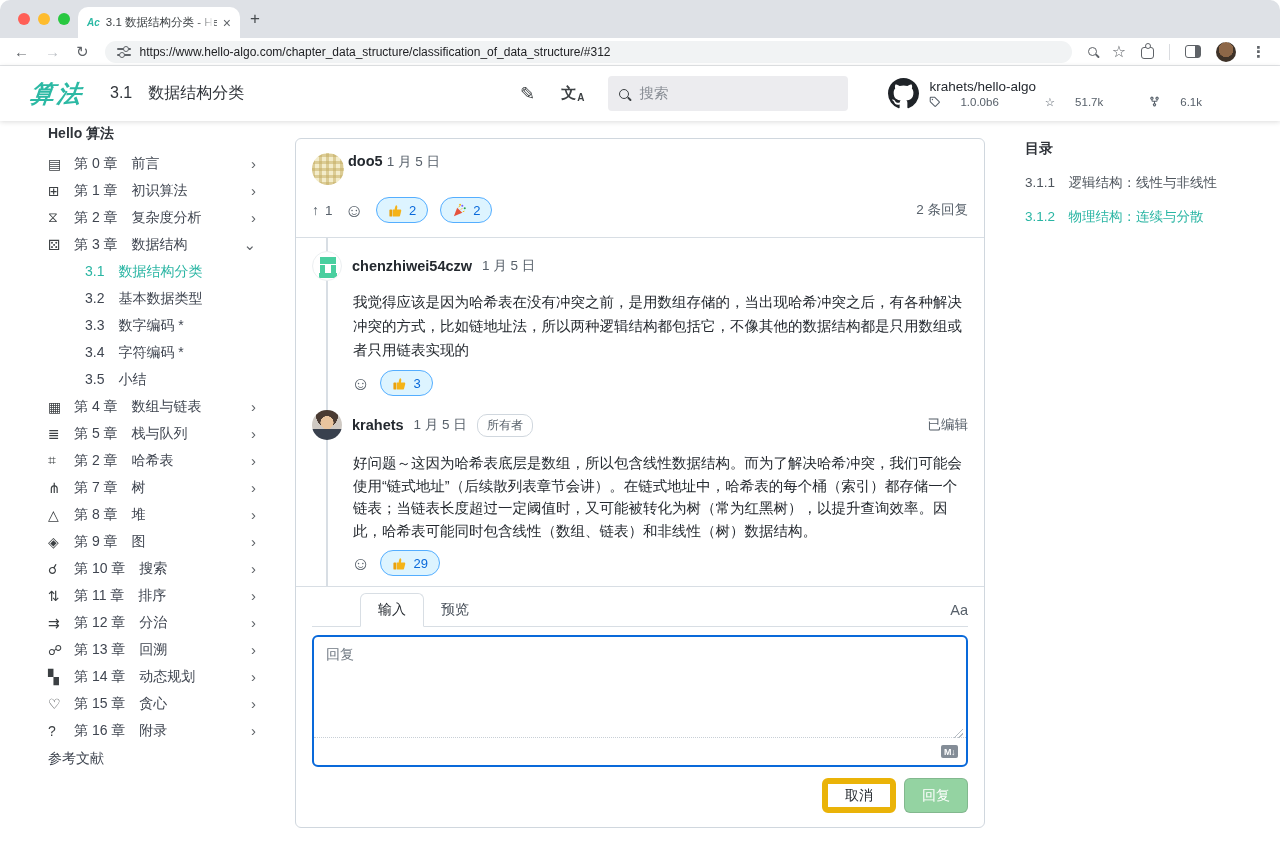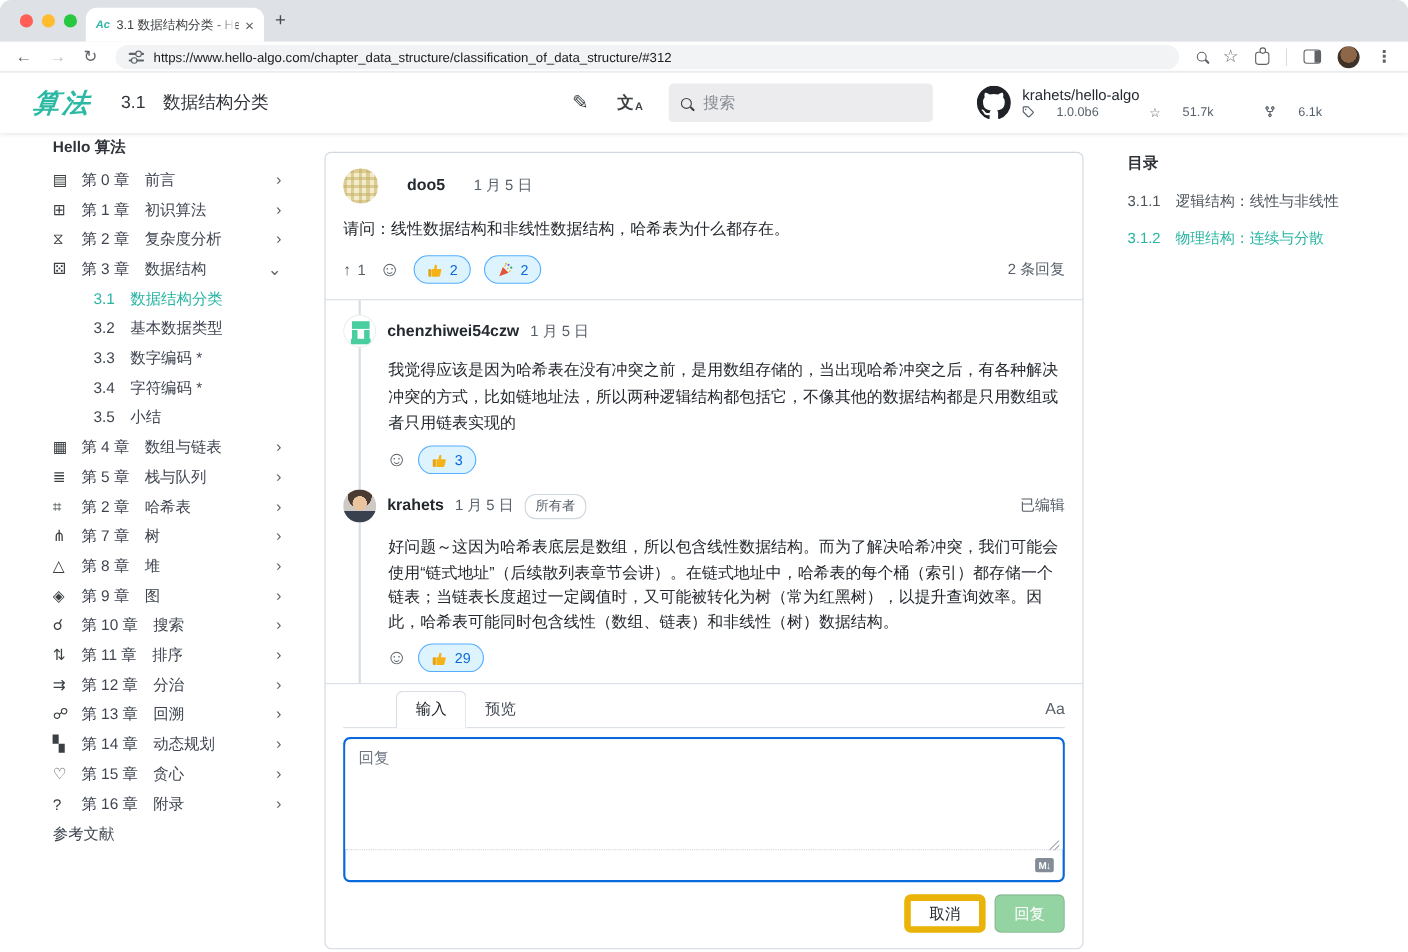--- a/index.html
+++ b/index.html
@@ -72,21 +72,21 @@
   
   .toc { position:absolute; left:1025px; top:140px; width:240px; font-size:13.5px; }
   .toc-title { font-weight:700; color:#30343a; margin-bottom:16px; font-size:14px; }
   .toc-item { color:#4e555d; margin-bottom:16px; white-space:nowrap; }
   .toc-item.active { color:#29b5a3; }
   
   .main { position:absolute; left:295px; top:108px; width:690px; }
   .prev-card-edge { height:13px; background:#fff; border:1px solid #d0d7de; border-top:none; border-radius:0 0 8px 8px;
                     box-shadow:inset 0 7px 6px -6px rgba(0,0,0,.28); }
   .card { margin-top:17px; border:1px solid #d0d7de; border-radius:6px; background:#fff; }
-  .c-head { display:flex; align-items:center; gap:26px; padding:14px 16px 0; }
+  .c-head { display:flex; gap:4px; padding:14px 16px 0; }
   .avatar { border-radius:50%; flex:0 0 auto; position:relative; z-index:2; }
   .av-32{width:32px;height:32px} .av-30{width:30px;height:30px}
   .av-doo5 { background-color:#f3ecca;
     background-image:repeating-linear-gradient(0deg,rgba(196,172,96,.5) 0 3px,transparent 3px 7px),
                      repeating-linear-gradient(90deg,rgba(196,172,96,.5) 0 3px,transparent 3px 7px); }
   .av-chen { background-color:#fff; border:1px solid #eceff1;
     background-image:linear-gradient(#49cf9f,#49cf9f),linear-gradient(#49cf9f,#49cf9f),linear-gradient(#49cf9f,#49cf9f),linear-gradient(#49cf9f,#49cf9f);
     background-size:16px 7px,5px 9px,5px 9px,18px 5px; background-position:7px 5px,7px 13px,18px 13px,6px 21px; background-repeat:no-repeat; }
   .av-krahets { background:
       radial-gradient(circle at 50% 42%, #e9c49e 0 28%, transparent 29%),
@@ -326,21 +326,20 @@
   <main class="main">
     <div class="prev-card-edge"></div>
 
     <div class="card">
 
       <div class="c-head">
         <span class="avatar av-32 av-doo5"></span>
         <span class="u-name">doo5</span>
         <span class="u-date">1 月 5 日</span>
       </div>
-      <div class="c-body">请问：线性数据结构和非线性数据结构，哈希表为什么都存在。</div>
       <div class="c-actions">
         <button class="upvote">
           <span class="up-arrow">↑</span>
           <span>1</span>
         </button>
         <button class="smiley">☺</button>
         <button class="pill">
           <svg class="emoji-svg" viewBox="0 0 16 16">
               <path fill="#f5b318" d="M5 7h2.2c-.2-1 .3-2.6.8-3.9.3-.8 1.4-.8 1.7 0 .2.6.3 1.4.1 2.2L9.5 7H13c.8 0 1.3.7 1.1 1.4l-1.2 4.8c-.2.8-.9 1.3-1.7 1.3H5z"></path>
               <rect x="1.5" y="7" width="3" height="7.5" rx="1" fill="#e9a10e"></rect>

